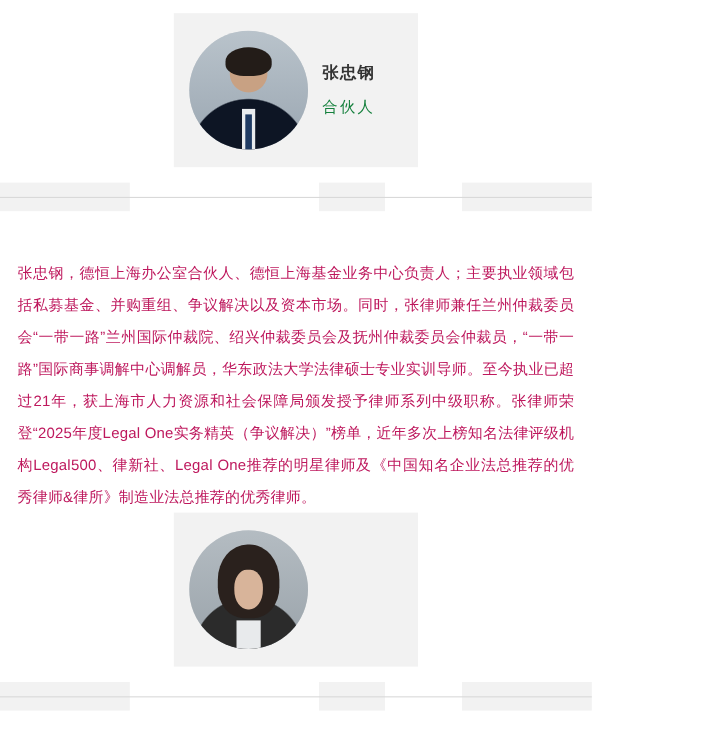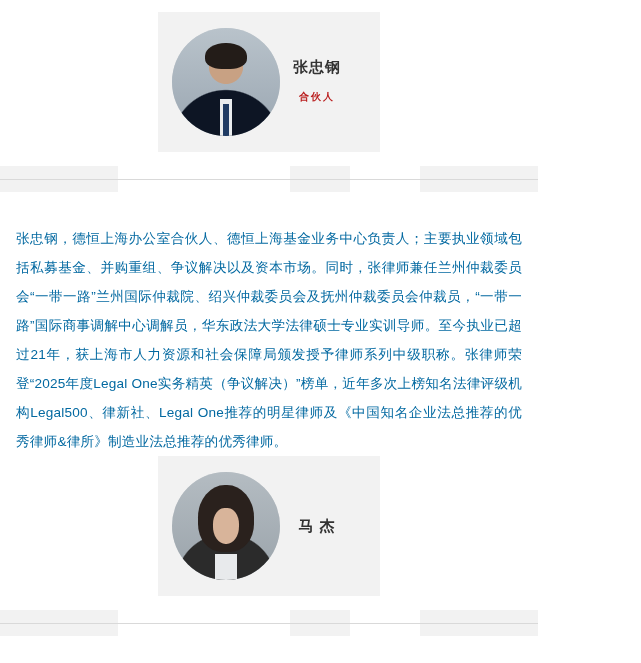--- a/index.html
+++ b/index.html
@@ -134,23 +134,23 @@
     padding-right: 26px;
   }
   .p-name {
     font-size: 15px;
     font-weight: bold;
     color: #333333;
     letter-spacing: 1px;
     line-height: 30px;
   }
   .p-title {
-    font-size: 10px;
-    font-weight: bold;
-    color: #b91c1c;
+    font-size: 14px;
+    font-weight: normal;
+    color: #15803d;
     letter-spacing: 2px;
     line-height: 30px;
   }
 
   
   .divider-band {
     height: 26px;
     position: relative;
     margin-top: 14px;
   }
@@ -167,24 +167,24 @@
     position: absolute;
     left: 0;
     right: 0;
     top: 13px;
     height: 1px;
     background: #d9d9d9;
   }
 
   
   .para {
-    margin: 32px 16px 0 16px;
+    margin: 42px 16px 0 16px;
     font-size: 13.6px;
     line-height: 29px;
-    color: #0369a1;
+    color: #be185d;
     text-align: justify;
     text-justify: inter-ideograph;
     letter-spacing: 0.2px;
   }
   .para.second {
     margin-top: 24px;
   }
 </style>
 </head>
 <body>
@@ -214,21 +214,20 @@
   <p class="para">张忠钢，德恒上海办公室合伙人、德恒上海基金业务中心负责人；主要执业领域包括私募基金、并购重组、争议解决以及资本市场。同时，张律师兼任兰州仲裁委员会“一带一路”兰州国际仲裁院、绍兴仲裁委员会及抚州仲裁委员会仲裁员，“一带一路”国际商事调解中心调解员，华东政法大学法律硕士专业实训导师。至今执业已超过21年，获上海市人力资源和社会保障局颁发授予律师系列中级职称。张律师荣登“2025年度Legal One实务精英（争议解决）”榜单，近年多次上榜知名法律评级机构Legal500、律新社、Legal One推荐的明星律师及《中国知名企业法总推荐的优秀律师&amp;律所》制造业法总推荐的优秀律师。</p>
 
   <div class="profile-card second">
     <div class="avatar-wrap">
       <div class="avatar">
         <div class="photo-woman"></div>
         <div class="collar"></div>
       </div>
     </div>
     <div class="profile-text">
-      <div class="p-name">马 杰</div>
     </div>
   </div>
 
   <div class="divider-band">
     <div class="seg seg-left"></div>
     <div class="seg seg-mid"></div>
     <div class="seg seg-right"></div>
     <div class="divider-line"></div>
   </div>
 

